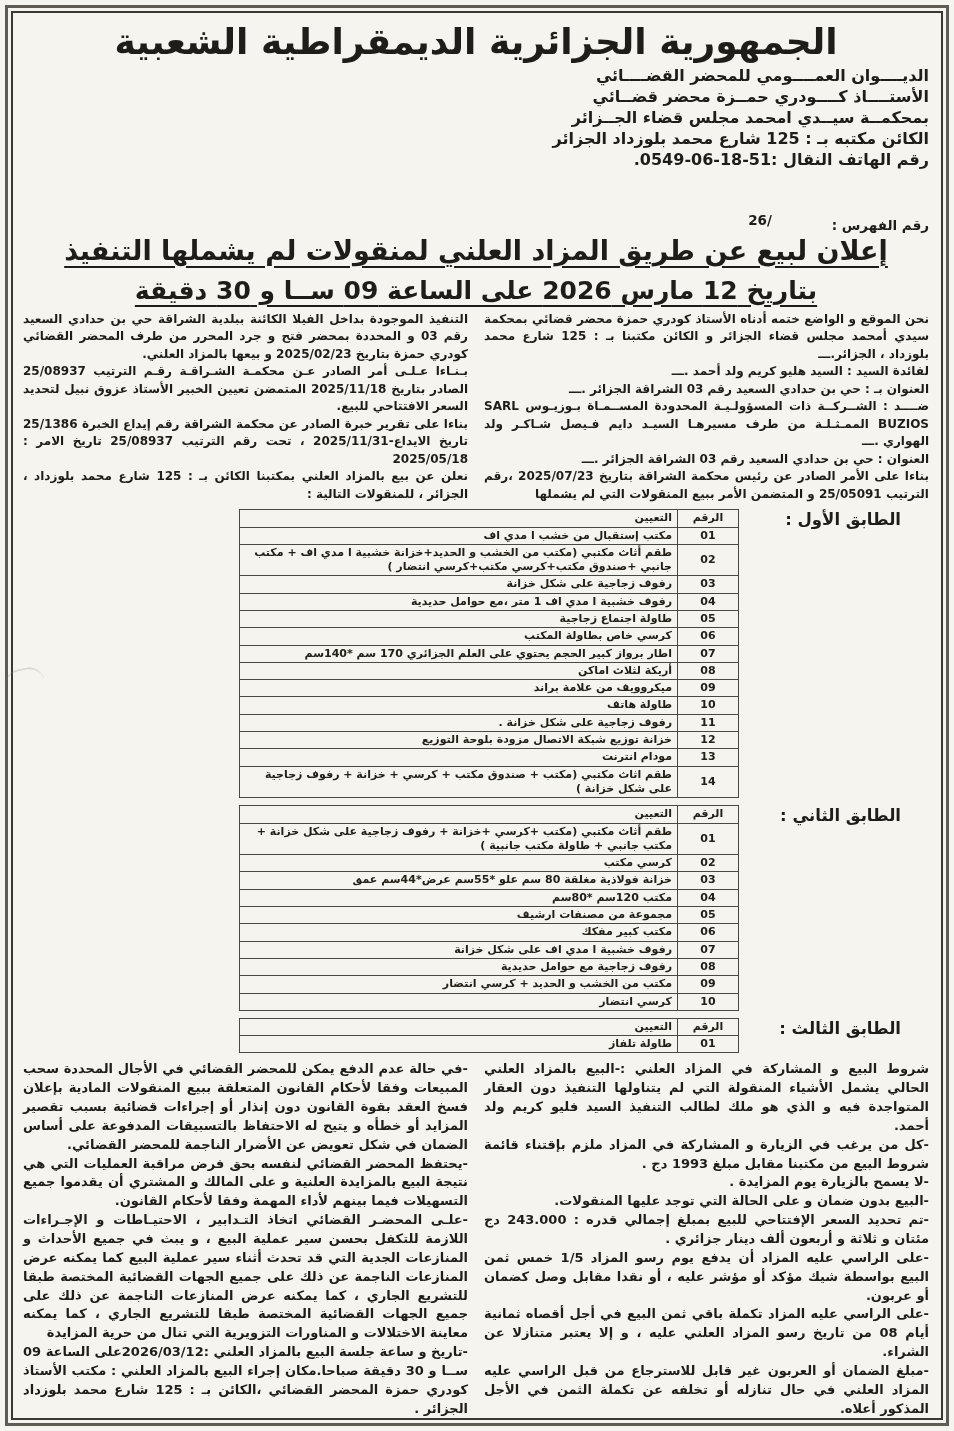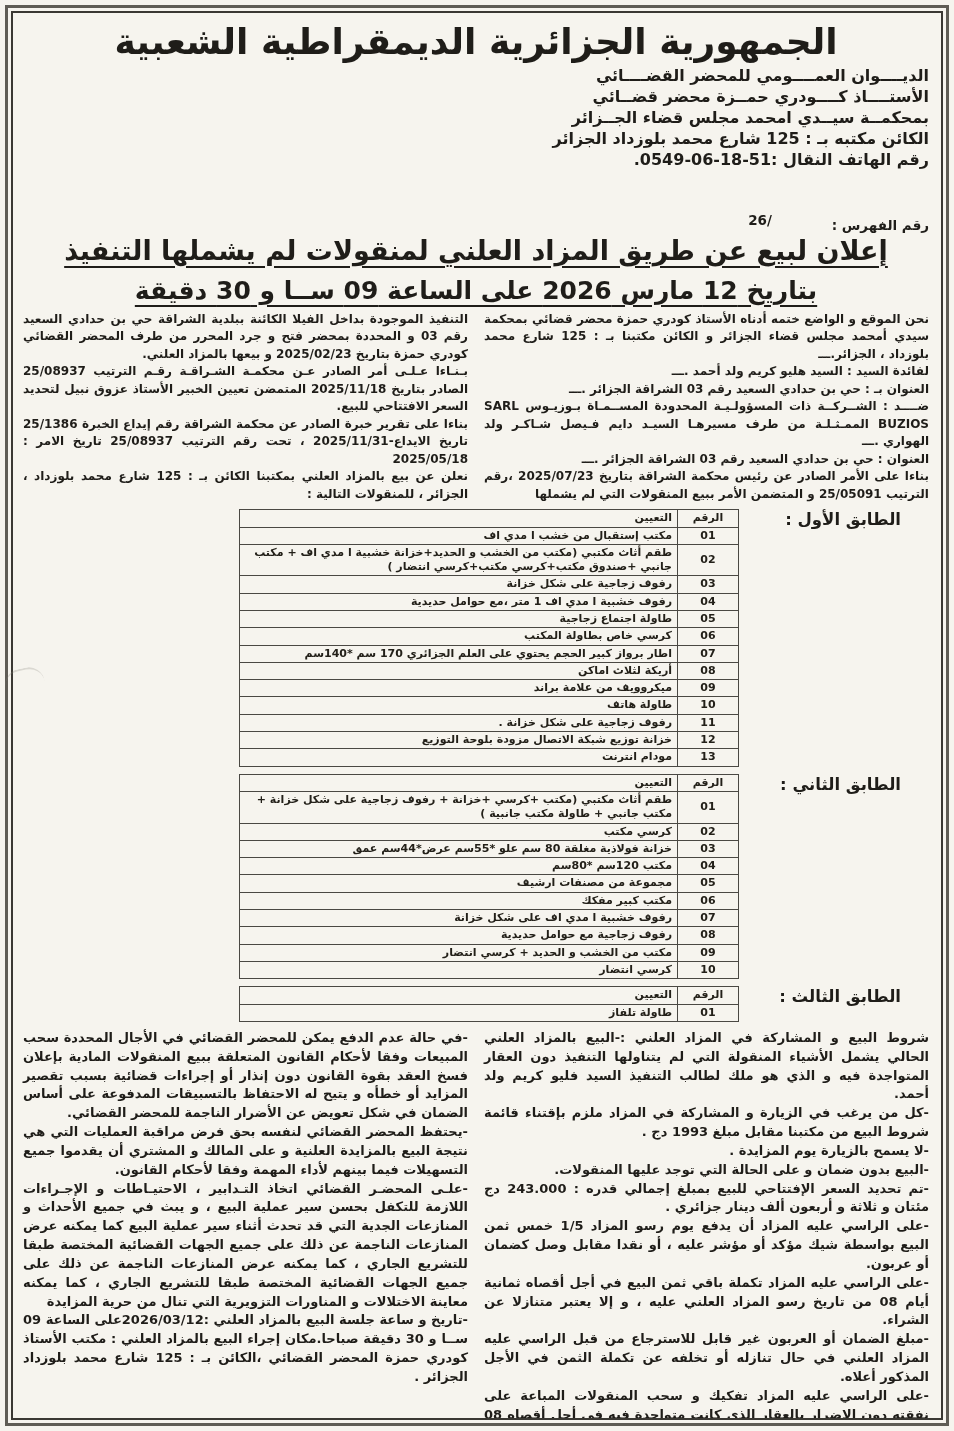--- a/index.html
+++ b/index.html
@@ -143,20 +143,24 @@
                   <td class="desc">رفوف زجاجية على شكل خزانة .</td>
                 </tr>
                 <tr>
                   <td class="num">12</td>
                   <td class="desc">خزانة توزيع شبكة الاتصال مزودة بلوحة التوزيع</td>
                 </tr>
                 <tr>
                   <td class="num">13</td>
                   <td class="desc">مودام انترنت</td>
                 </tr>
+                <tr>
+                  <td class="num">14</td>
+                  <td class="desc">طقم اثاث مكتبي  (مكتب + صندوق مكتب + كرسي + خزانة + رفوف زجاجية على شكل خزانة )</td>
+                </tr>
               </tbody>
             </table>
           </div>
           <div class="floor">
             <div class="floor-label">الطابق الثاني :</div>
             <table class="items-table">
               <thead>
                 <tr>
                   <th class="num">الرقم</th>
                   <th class="desc">التعيين</th>

